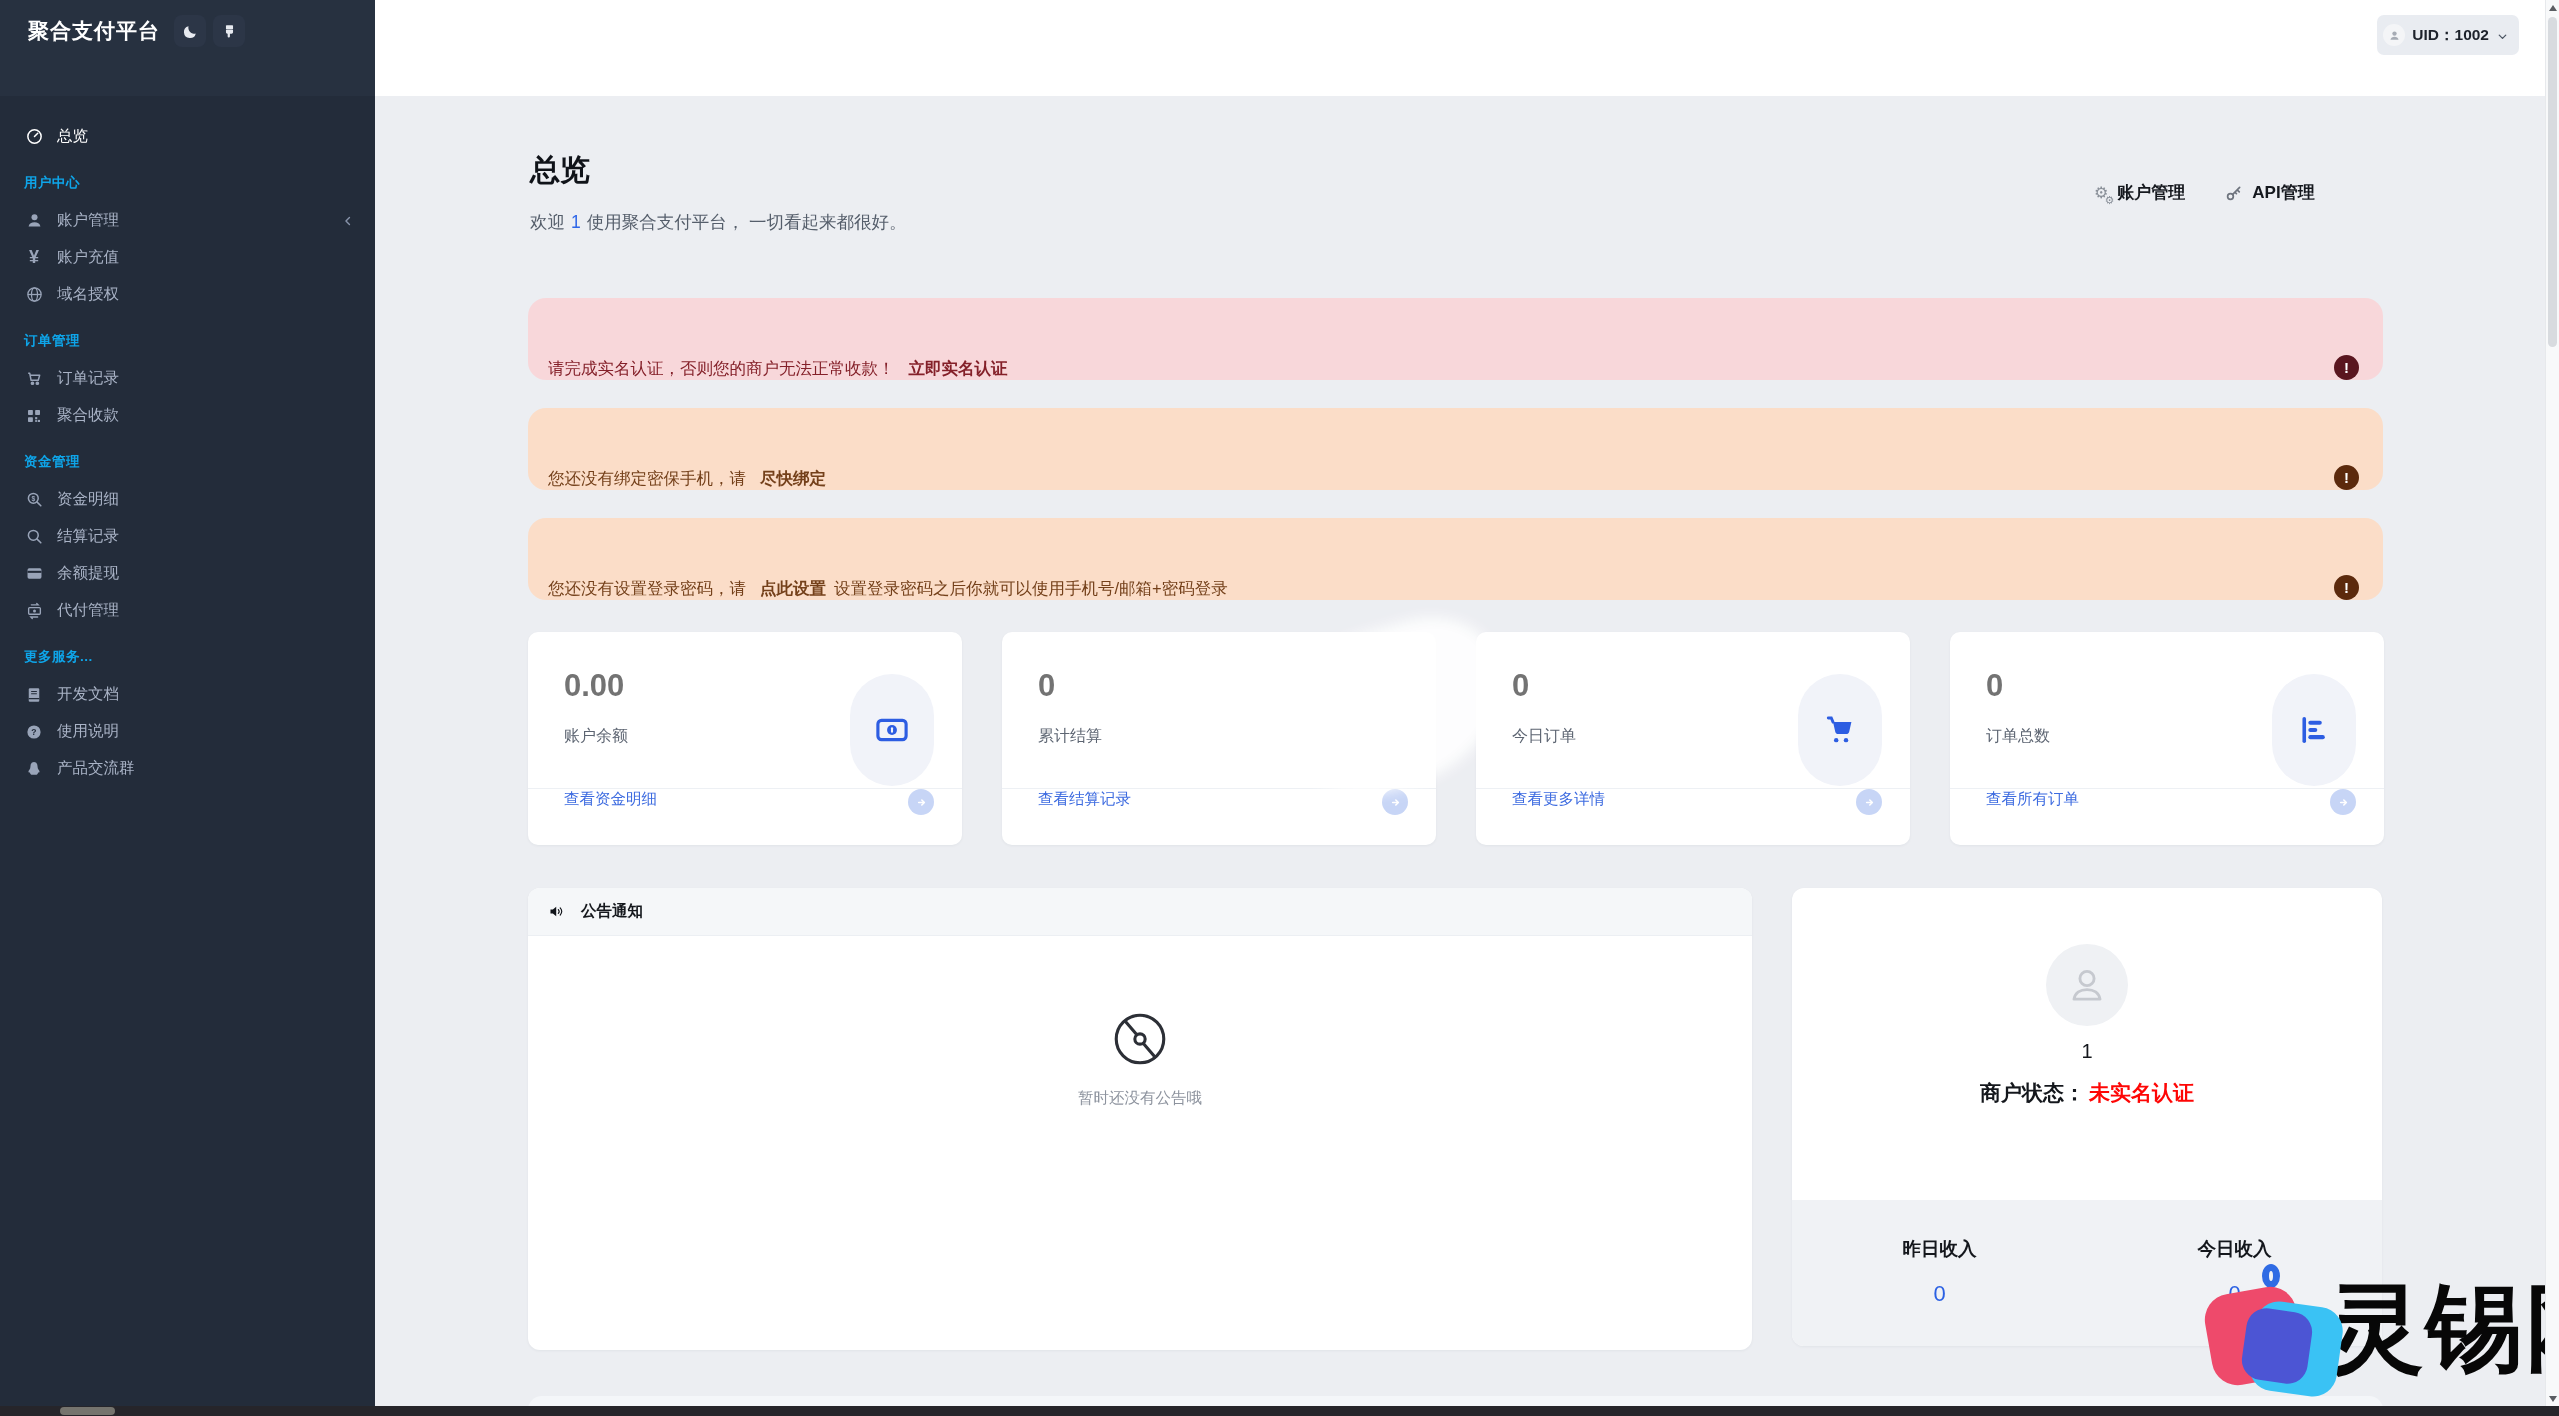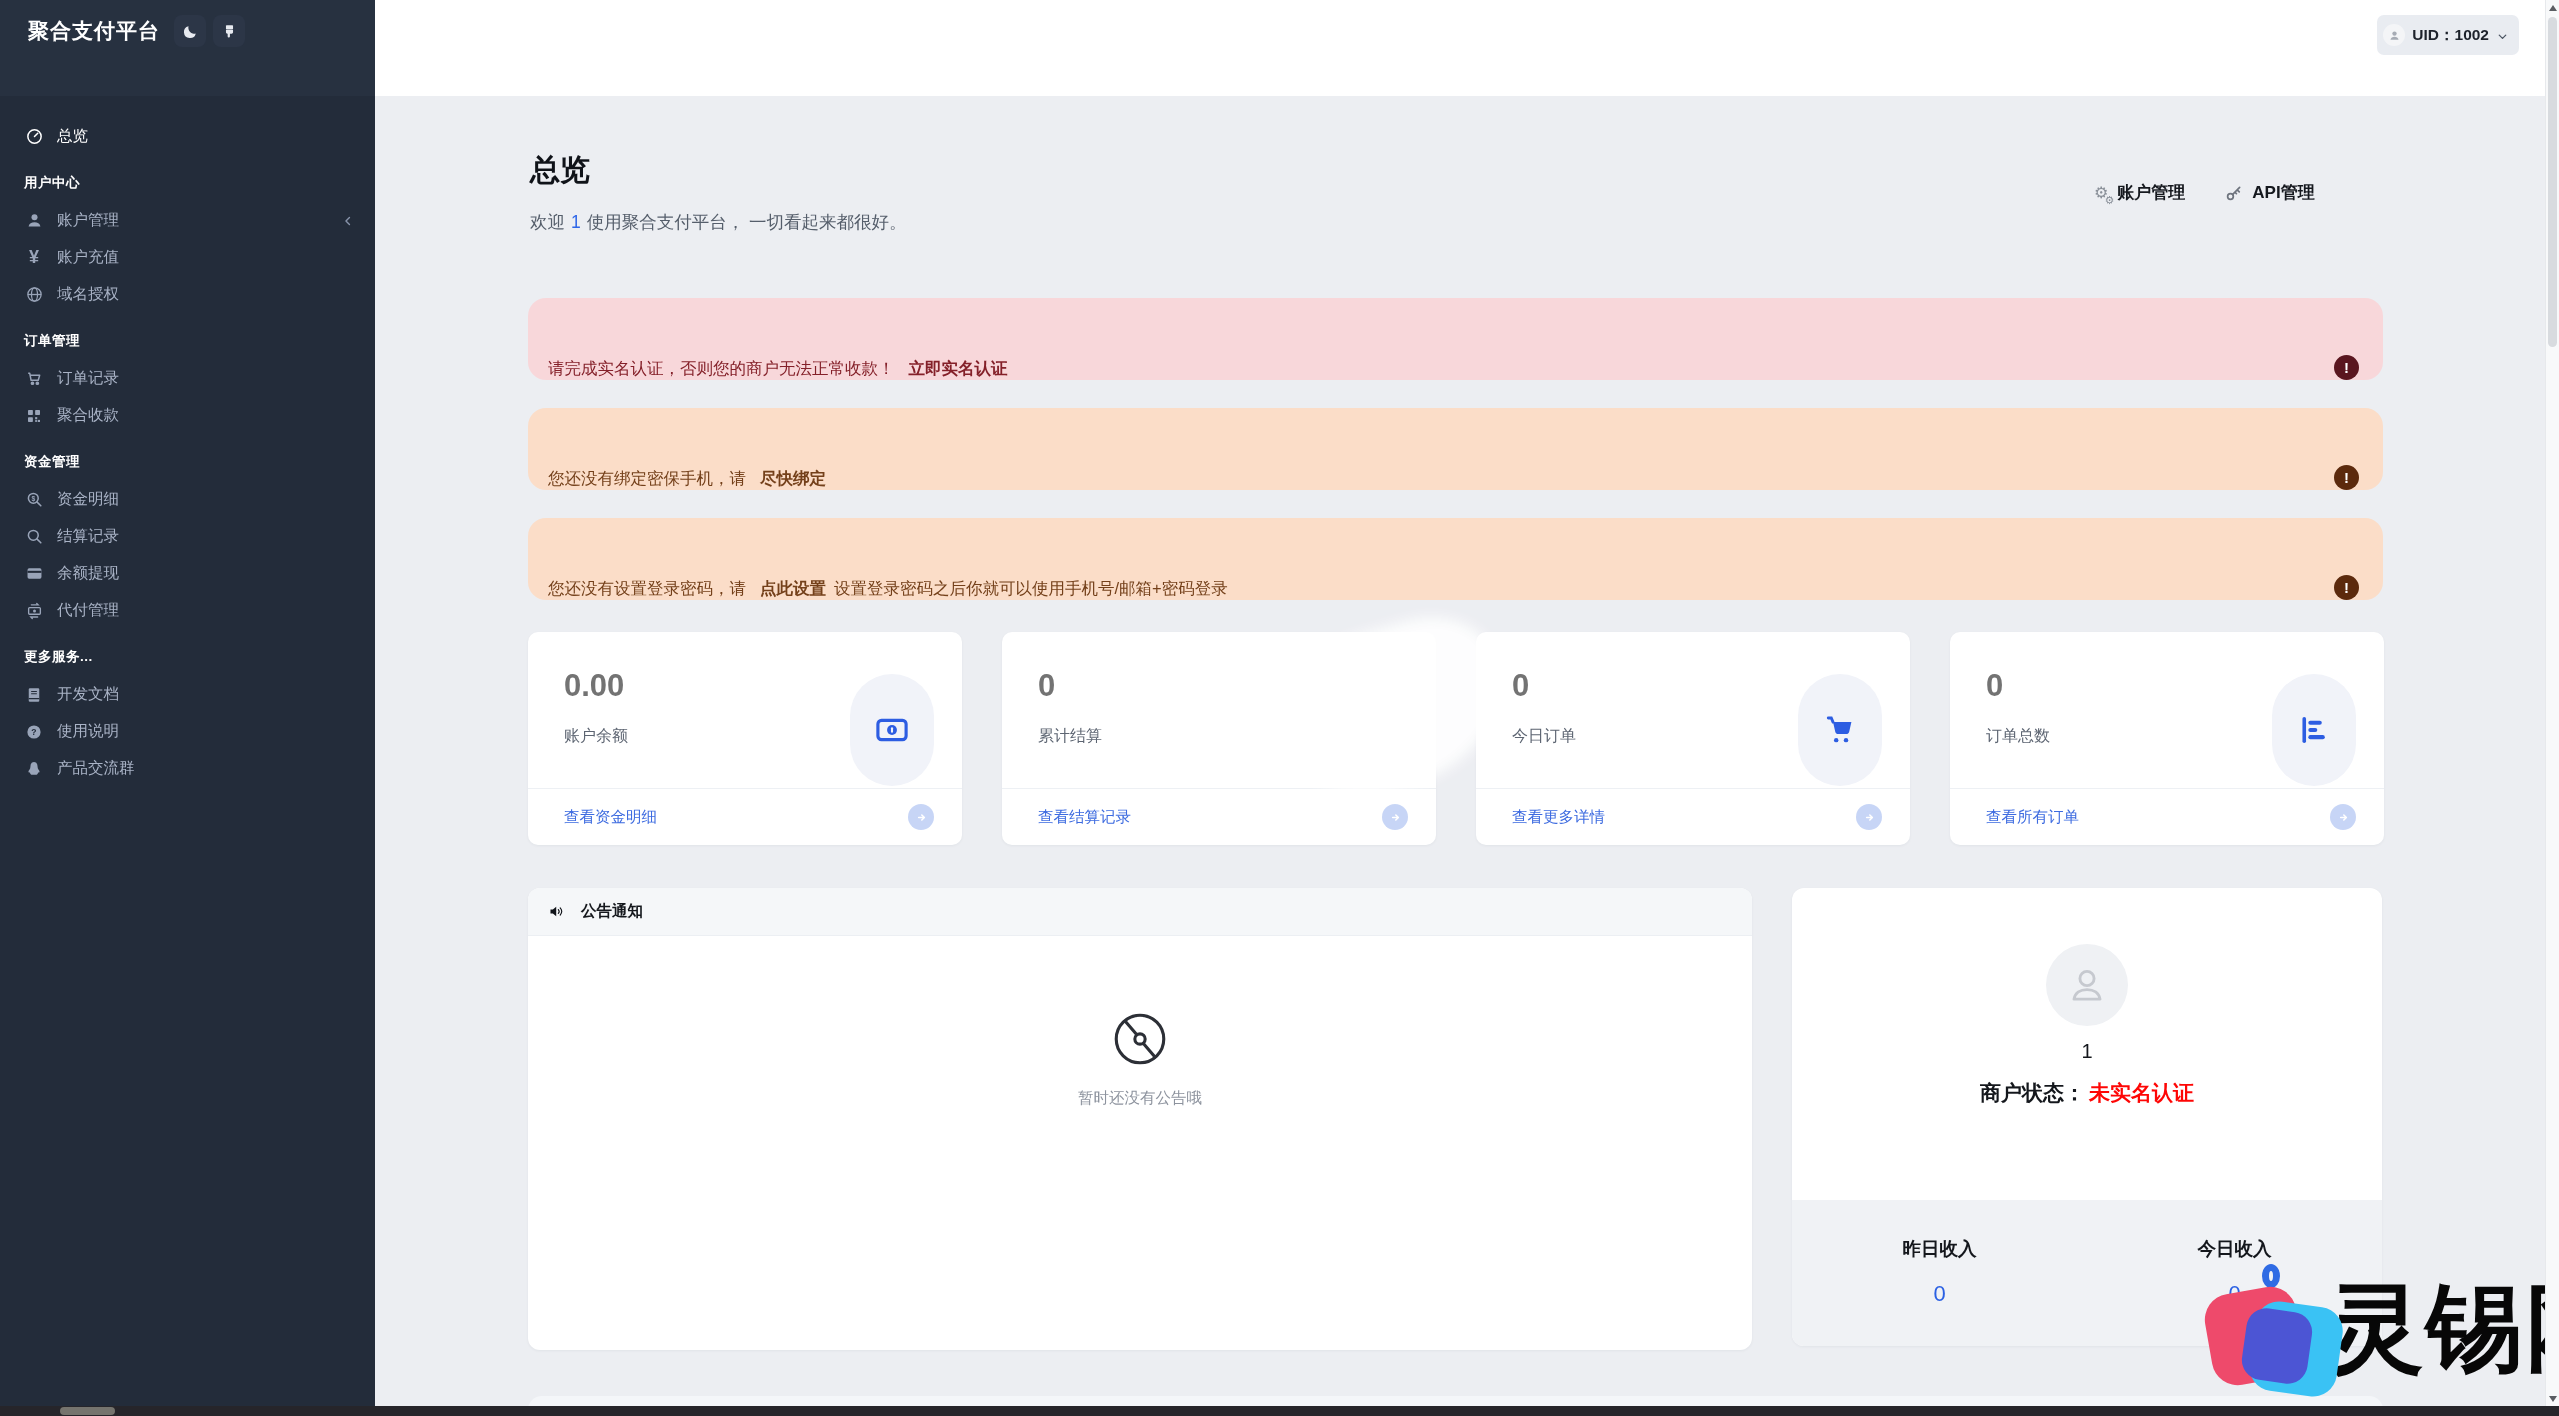--- a/index.html
+++ b/index.html
@@ -14,21 +14,21 @@
   .sidebar { position:absolute; left:0; top:0; width:375px; height:1416px; background:#232c3a; z-index:5; }
   .sidebar-header { height:96px; background:#273140; display:flex; align-items:flex-start; padding:14px 0 0 16px; }
   .brand-title { color:#fff; font-size:21px; font-weight:bold; letter-spacing:1px; line-height:33px;margin-left:12px; }
   .sb-btns { display:flex; gap:7px; margin-left:14px; margin-top:1px; }
   .sb-btn { width:32px; height:32px; border-radius:8px; background:#2c3647; display:flex; align-items:center; justify-content:center; color:#e7eaf0; cursor:pointer; }
   .nav { padding-top:22px; }
   .nav-item { height:37px; display:flex; align-items:center; padding:0 20px 0 24px; color:#a9b3c6; font-size:15.5px; cursor:pointer; position:relative; }
   .nav-item .ico { width:20px; height:20px; margin-right:13px; color:#99a4b8; display:flex; align-items:center; justify-content:center; }
   .nav-item.active { color:#fff; }
   .nav-item.active .ico { color:#fff; }
-  .nav-section { padding:0 24px; color:#ffffff; font-size:13.5px; font-weight:bold; margin:16px 0 7px; height:24px; display:flex; align-items:center; letter-spacing:.5px; }
+  .nav-section { padding:0 24px; color:#0ea5e9; font-size:13.5px; font-weight:bold; margin:16px 0 7px; height:24px; display:flex; align-items:center; letter-spacing:.5px; }
   .nav-caret { margin-left:auto; color:#8793aa; }
   .yen-glyph { font-size:18px; font-weight:bold; }
 
   
   .topbar { position:absolute; left:375px; top:0; width:2184px; height:96px; background:#ffffff; z-index:2; }
   .uid-pill { position:absolute; top:15px; right:40px; height:40px; background:#e9ecf1; border-radius:7px; display:flex; align-items:center; padding:0 10px 0 6px; gap:7px; cursor:pointer; }
   .uid-avatar { width:22px; height:22px; border-radius:50%; background:#f4f5f7; display:flex; align-items:center; justify-content:center; color:#a6abb4; }
   .uid-text { font-size:15.5px; color:#1d222b; font-weight:bold; }
   .uid-caret { color:#4b5563; margin-top:2px; }
 
@@ -51,21 +51,21 @@
   .alert-ico { margin-left:auto; width:25px; height:25px; border-radius:50%; color:#fff; font-weight:bold; font-size:15px; display:flex; align-items:center; justify-content:center; flex:0 0 auto; }
   .alert.pink .alert-ico { background:#5a161f; }
   .alert.orange .alert-ico { background:#5c2a0d; }
 
   
   .stat-card { position:absolute; top:632px; width:434px; height:213px; background:#fff; border-radius:10px; box-shadow:0 1px 3px rgba(20,30,50,.05); z-index:2; }
   .stat-body { position:relative; height:156px; padding:36px 28px 0 36px; }
   .stat-value { font-size:31px; font-weight:bold; color:#737373; }
   .stat-label { font-size:16px; color:#5d6572; margin-top:22px; }
   .stat-pill { position:absolute; right:28px; top:42px; width:84px; height:112px; border-radius:42px; background:#f1f3f9; display:flex; align-items:center; justify-content:center; color:#2d5de2; }
-  .stat-footer { height:57px; border-top:1px solid #edf0f4; display:flex; align-items:center; padding:0 28px 0 36px; }
+  .stat-footer { height:57px; border-top:1px solid #edf0f4; display:flex; padding:0 28px 0 36px; }
   .stat-link { color:#3d6be0; font-size:15.5px; cursor:pointer; }
   .arrow-circle { margin-left:auto; width:26px; height:26px; border-radius:50%; background:#c7d5f6; display:flex; align-items:center; justify-content:center; cursor:pointer; }
 
   .smudge { position:absolute; left:1288px; top:628px; width:215px; height:158px; background:#ffffff; opacity:.93; filter:blur(7px); border-radius:45% 35% 55% 40%; transform:rotate(-16deg); z-index:3; }
 
   
   .ann-panel { position:absolute; left:528px; top:888px; width:1224px; height:462px; background:#fff; border-radius:12px; box-shadow:0 1px 3px rgba(20,30,50,.05); z-index:2; }
   .ann-header { height:48px; background:#f5f7f9; border-bottom:1px solid #eceff3; border-radius:12px 12px 0 0; display:flex; align-items:center; padding-left:20px; gap:16px; font-size:15.5px; font-weight:bold; color:#15181d; }
   .ann-empty { display:flex; flex-direction:column; align-items:center; padding-top:72px; color:#2c2f36; }
   .ann-empty-text { margin-top:18px; font-size:15.5px; color:#8d939e; }

